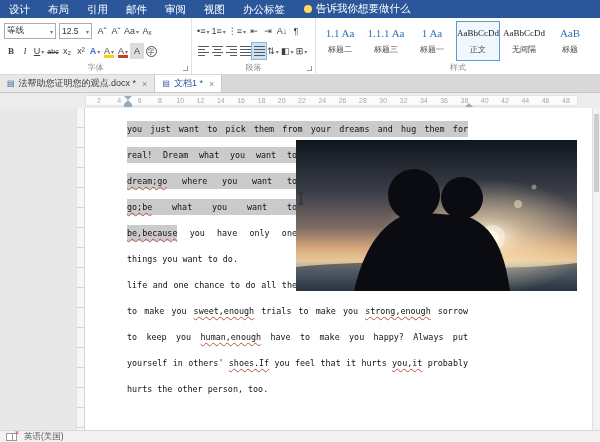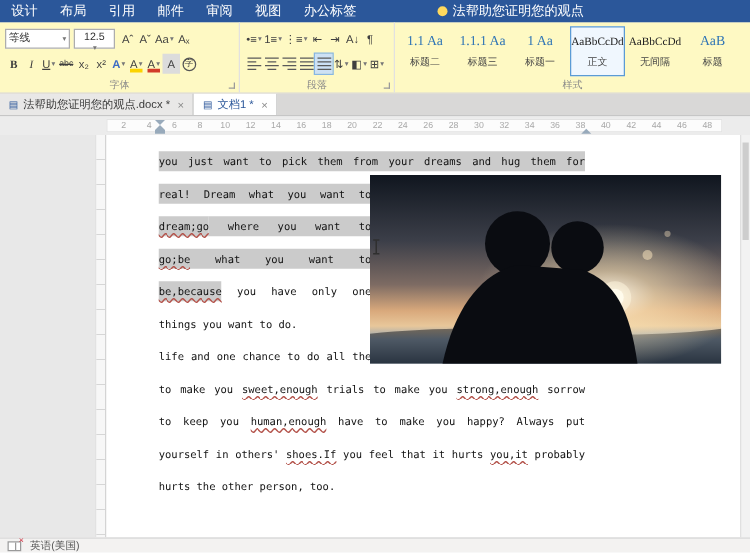--- a/index.html
+++ b/index.html
@@ -1,38 +1,38 @@
 <!DOCTYPE html>
 <html><head>
 <meta charset="utf-8">
 <style>
   * { margin:0; padding:0; box-sizing:border-box; }
   html,body { background:#ffffff; }
   body { font-family:"Liberation Sans",sans-serif; }
   #app { position:relative; width:600px; height:442px; background:#e8e8e8; overflow:hidden; font-family:"Liberation Sans",sans-serif; }
 
   
-  .menubar { position:absolute; left:0; top:0; right:0; height:18px; background:#2b579a; display:flex; align-items:center; color:#fff; font-size:10.5px;gap:46px; }
+  .menubar { position:absolute; left:0; top:0; right:0; height:18px; background:#2b579a; display:flex; align-items:center; color:#fff; font-size:10.5px; }
   .mtabs { display:flex; height:18px; }
   .mtab { padding:0 9px; line-height:18px; white-space:nowrap; }
   .tellme { display:flex; align-items:center; gap:4px; margin-left:10px; white-space:nowrap; }
   .bulb { width:8px; height:8px; border-radius:50%; background:#ffd95e; display:inline-block; }
 
   
-  .ribbon { position:absolute; top:18px; left:0; right:0; height:57px; background:#fef9c3; border-bottom:1px solid #d8d8d8; }
+  .ribbon { position:absolute; top:18px; left:0; right:0; height:57px; background:#ffffff; border-bottom:1px solid #d8d8d8; }
   .group { position:absolute; top:0; height:56px; }
   .g-font { left:0; width:192px; border-right:1px solid #e2e1e0; }
   .g-para { left:192px; width:124px; border-right:1px solid #e2e1e0; }
   .g-styles { left:316px; right:0; }
   .group-label { position:absolute; bottom:1px; left:0; right:0; text-align:center; font-size:8px; color:#8a8a8a; }
   .launcher { position:absolute; right:3px; bottom:3px; width:5px; height:5px; border-right:1px solid #9a9a9a; border-bottom:1px solid #9a9a9a; }
 
   .combo { position:absolute; height:16px; background:#fff; border:1px solid #adadad; display:flex; align-items:center; justify-content:space-between; font-size:8.5px; color:#333; padding:0 2px; }
   .c-fontname { left:4px; top:5px; width:52px; }
-  .c-fontsize { left:59px; top:5px; width:33px;flex-direction:column; }
+  .c-fontsize { left:59px; top:5px; width:33px; }
   .dd { font-size:6px; color:#777; margin-left:1px; }
 
   .iconrow { position:absolute; display:flex; align-items:center; }
   #font-row1 { left:95px; top:5px; }
   #font-row2 { left:4px; top:25px; }
   #para-row1 { left:4px; top:5px; }
   #para-row2 { left:4px; top:25px; }
 
   .rbtn { min-width:14px; height:16px; display:flex; align-items:center; justify-content:center; font-size:9px; color:#3f3f3f; position:relative; padding:0 1px; }
   .rbtn.active { background:#cde1f5; outline:1px solid #86b6e4; }
@@ -115,21 +115,21 @@
         <span class="mtab">设计</span>
         <span class="mtab">布局</span>
         <span class="mtab">引用</span>
         <span class="mtab">邮件</span>
         <span class="mtab">审阅</span>
         <span class="mtab">视图</span>
         <span class="mtab">办公标签</span>
       </div>
     <div class="tellme">
       <span class="bulb"></span>
-      <span>法帮助您证明您的观点</span>
+      <span>告诉我你想要做什么</span>
     </div>
   </div>
 
   <div class="ribbon">
     <div class="group g-font">
       <div class="combo c-fontname">
         <span>等线</span>
         <span class="dd">▾</span>
       </div>
       <div class="combo c-fontsize">

